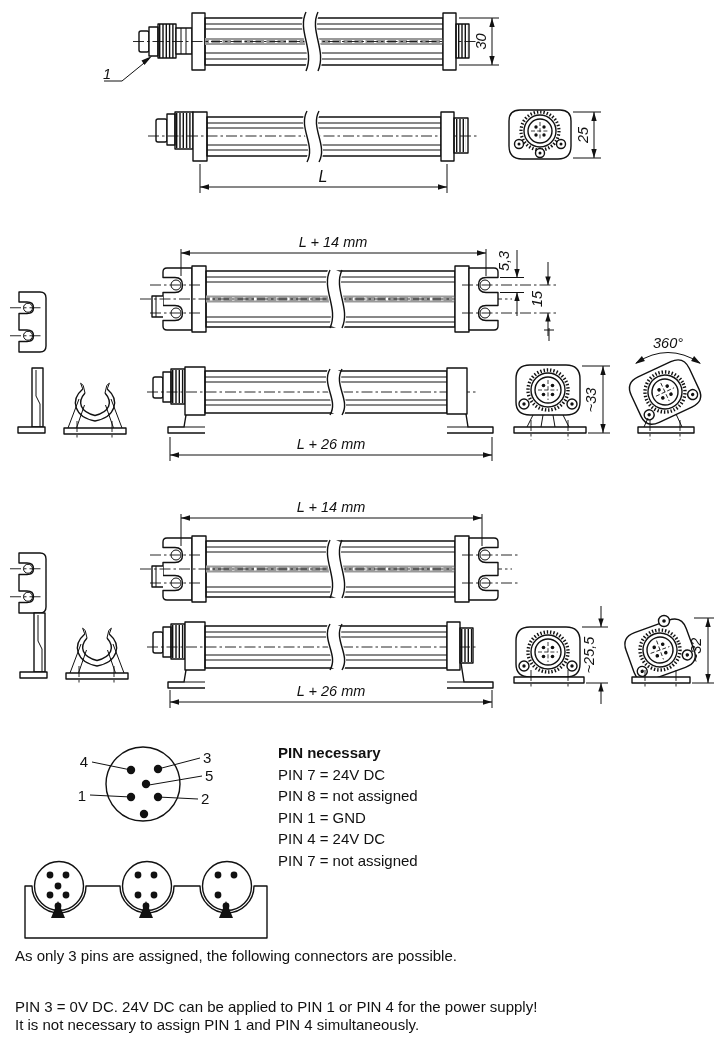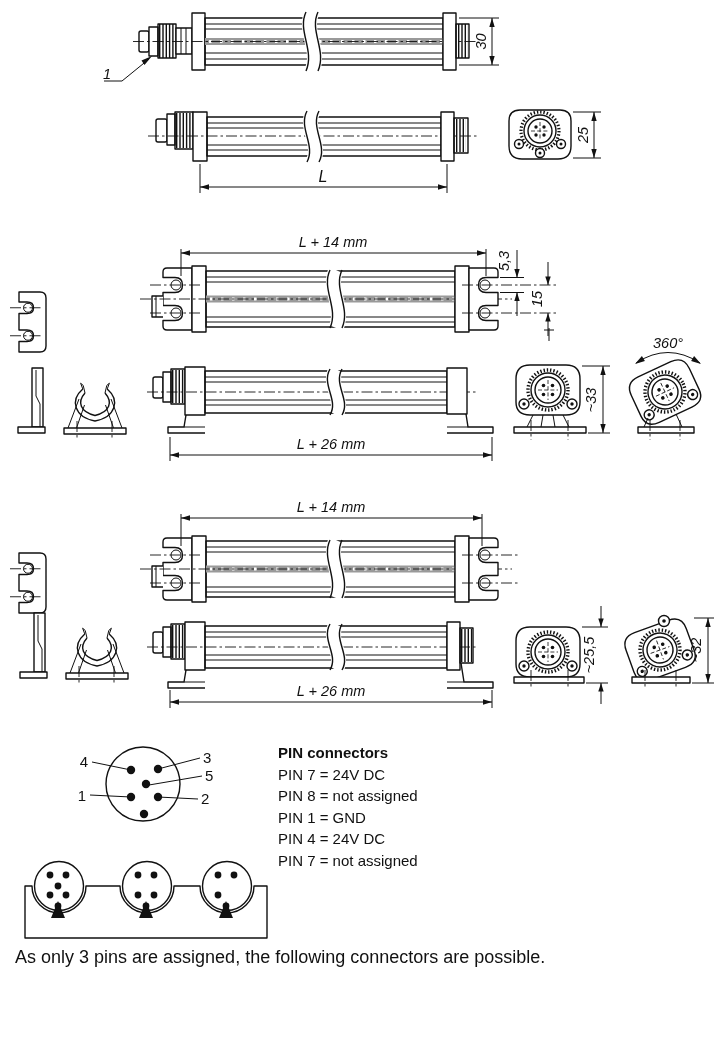--- a/index.html
+++ b/index.html
@@ -13,21 +13,21 @@
   .hdash{stroke-dasharray:4 2.2;stroke-width:.8}
   .knurl{fill:none;stroke:#111;stroke-dasharray:1.4 1.9}
   .gray{stroke:#9a9a9a;stroke-width:7;fill:none}
   .leddots{stroke:#fff;stroke-width:3;fill:none;stroke-dasharray:2.5 8.5}
   .wb{stroke:#fff;stroke-width:15;fill:none}
   text{font-size:15px;fill:#111}
   .dim{font-style:italic;font-size:14.5px}
   .big{font-size:16px}
   .pin-block{position:absolute;left:278px;top:742px;font-size:15px;line-height:21.6px;white-space:nowrap}
   .pin-title{font-weight:bold}
-  .note{position:absolute;font-size:18px;white-space:nowrap}
+  .note{position:absolute;font-size:15px;white-space:nowrap}
   #note-connectors{left:15px;top:947px}
   #note-power{left:15px;top:998px;line-height:17.5px}
 </style>
 </head>
 <body>
 
 <svg width="727" height="1052" viewBox="0 0 727 1052">
 <defs>
 
   <g id="eclip">
@@ -390,24 +390,26 @@
     <circle class="fb" cx="218" cy="875" r="3.4"></circle>
         <circle class="fb" cx="234" cy="875" r="3.4"></circle>
     <circle class="fb" cx="218" cy="895" r="3.4"></circle>
     <circle class="fb" cx="226" cy="906" r="3.4"></circle>
     <polygon class="fb" points="226,901 219,918 233,918"></polygon>
   </g>
 </g>
 </svg>
 
 <div class="pin-block">
-  <div class="pin-title">PIN connectors</div>
+  <div class="pin-title">PIN necessary</div>
   <div>PIN 7 = 24V DC</div>
   <div>PIN 8 = not assigned</div>
   <div>PIN 1 = GND</div>
   <div>PIN 4 = 24V DC</div>
   <div>PIN 7 = not assigned</div>
 </div>
 
 <div class="note" id="note-connectors">As only 3 pins are assigned, the following connectors are possible.</div>
 
 <div class="note" id="note-power">
+  <div>PIN 3 = 0V DC. 24V DC can be applied to PIN 1 or PIN 4 for the power supply!</div>
+  <div>It is not necessary to assign PIN 1 and PIN 4 simultaneously.</div>
 </div>
 
 </body></html>

